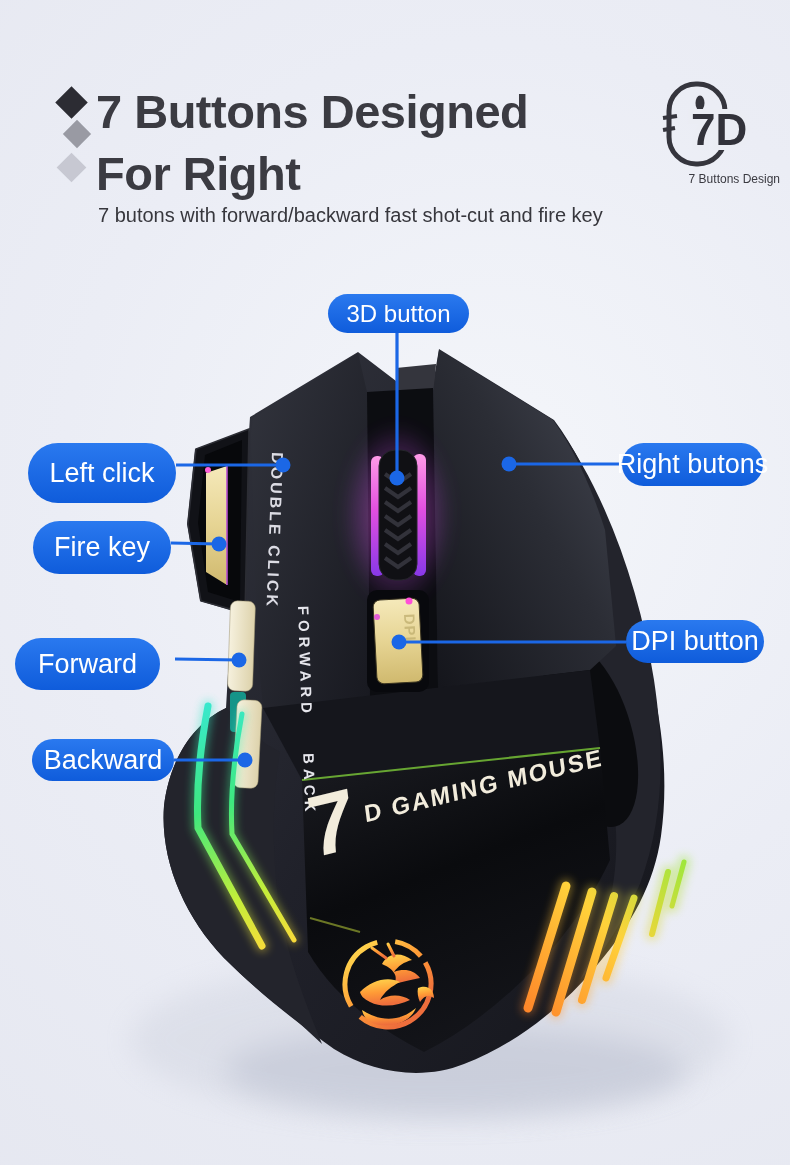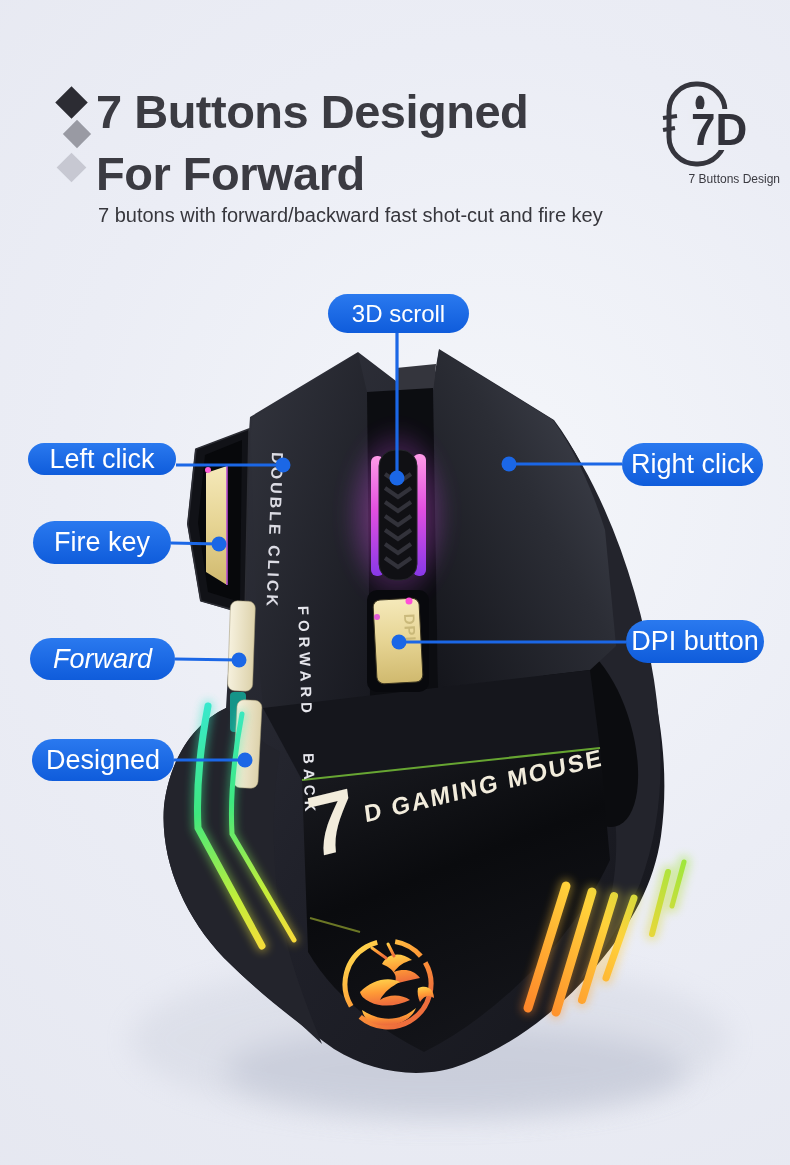--- a/index.html
+++ b/index.html
@@ -22,23 +22,23 @@
   .badge{position:absolute;left:636px;top:78px;width:144px;text-align:right;z-index:4;}
   .badge svg{display:block;margin:0 auto;}
   .badge-caption{font-size:12px;color:#3a3a41;margin-top:2px;white-space:nowrap;}
   
   .pill{
     position:absolute;z-index:3;display:flex;align-items:center;justify-content:center;
     background:linear-gradient(180deg,#2a79ef 0%,#0f5cdb 100%);
     color:#fff;border-radius:999px;font-size:27px;white-space:nowrap;
   }
   .pill-scroll{left:328px;top:294px;width:141px;height:39px;font-size:24px;}
-  .pill-left-click{left:28px;top:443px;width:148px;height:32px;}
-  .pill-fire-key{left:33px;top:521px;width:138px;height:43px;}
-  .pill-forward{left:30px;top:638px;width:145px;height:42px;font-style:italic;}
+  .pill-left-click{left:28px;top:443px;width:148px;height:60px;}
+  .pill-fire-key{left:33px;top:521px;width:138px;height:53px;}
+  .pill-forward{left:15px;top:638px;width:145px;height:52px;}
   .pill-backward{left:32px;top:739px;width:142px;height:42px;}
   .pill-right-click{left:622px;top:443px;width:141px;height:43px;}
   .pill-dpi{left:626px;top:620px;width:138px;height:43px;}
 </style>
 </head>
 <body>
 
 <div class="stage">
 
   <svg class="mouse-svg" width="790" height="1165" viewBox="0 0 790 1165">
@@ -237,35 +237,35 @@
       <circle cx="245" cy="760" r="7.5"></circle>
       <circle cx="509" cy="464" r="7.5"></circle>
       <circle cx="399" cy="642" r="7.5"></circle>
     </g>
   </svg>
 
   <div class="diamond d1"></div>
   <div class="diamond d2"></div>
   <div class="diamond d3"></div>
   <div class="title-line t1">7 Buttons Designed</div>
-  <div class="title-line t2">For Forward</div>
+  <div class="title-line t2">For Right</div>
   <div class="subtitle">7 butons with forward/backward fast shot-cut and fire key</div>
 
   <div class="badge">
     <svg width="130" height="92" viewBox="0 0 130 92">
       <rect x="26" y="6" width="56" height="80" rx="27" fill="none" stroke="#35353d" stroke-width="5"></rect>
       <ellipse cx="57" cy="25" rx="4.5" ry="7.5" fill="#35353d"></ellipse>
       <line x1="20" y1="40" x2="34" y2="38" stroke="#35353d" stroke-width="4"></line>
       <line x1="20" y1="52" x2="32" y2="50" stroke="#35353d" stroke-width="4"></line>
       <text x="48" y="67" font-size="44" font-weight="bold" fill="#32323a" stroke="#ebedf4" stroke-width="10" style="paint-order:stroke" font-family="Liberation Sans, sans-serif">7D</text>
     </svg>
     <div class="badge-caption">7 Buttons Design</div>
   </div>
 
-  <div class="pill pill-scroll">3D scroll</div>
+  <div class="pill pill-scroll">3D button</div>
   <div class="pill pill-left-click">Left click</div>
   <div class="pill pill-fire-key">Fire key</div>
   <div class="pill pill-forward">Forward</div>
-  <div class="pill pill-backward">Designed</div>
-  <div class="pill pill-right-click">Right click</div>
+  <div class="pill pill-backward">Backward</div>
+  <div class="pill pill-right-click">Right butons</div>
   <div class="pill pill-dpi">DPI button</div>
 
 </div>
 
 </body></html>

